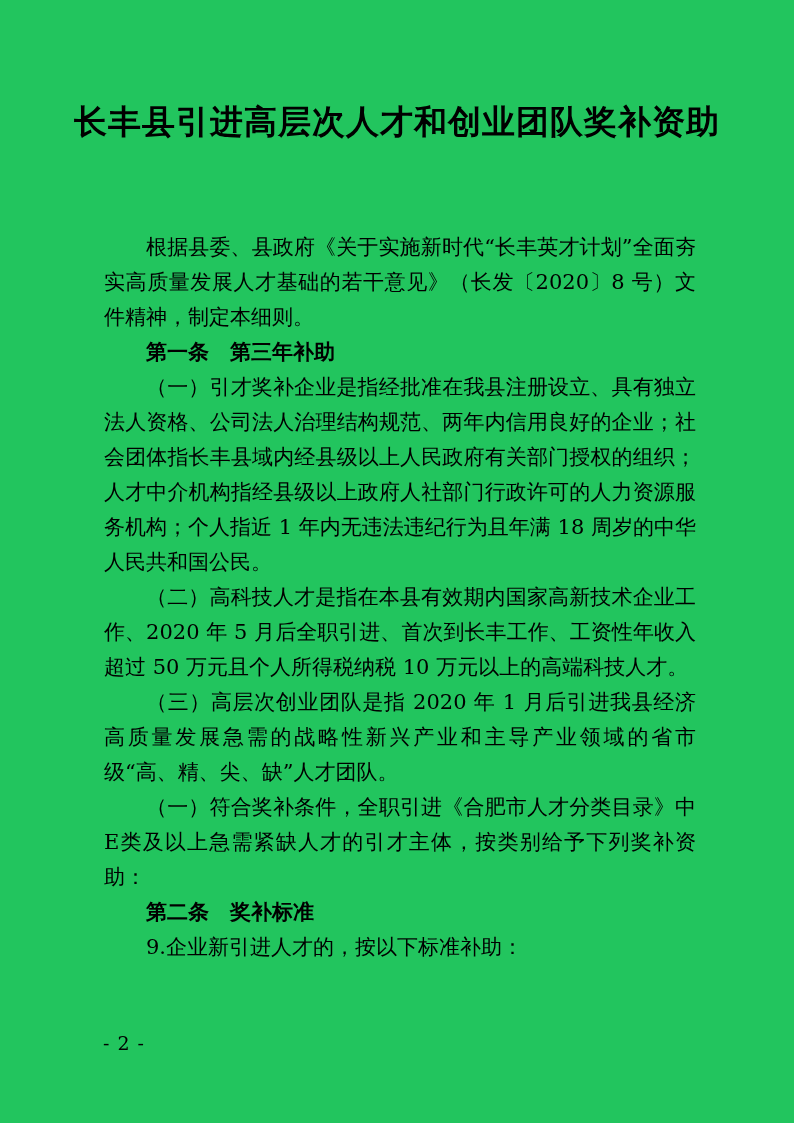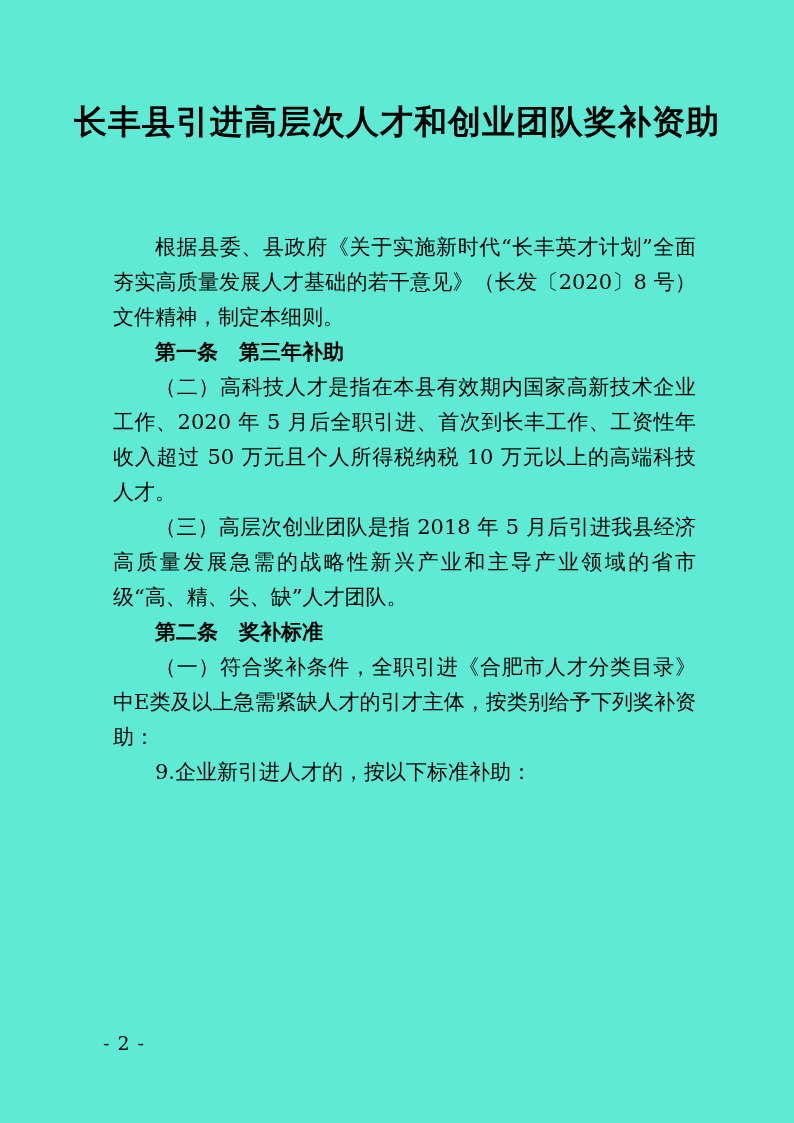--- a/index.html
+++ b/index.html
@@ -1,21 +1,21 @@
 <!DOCTYPE html>
 <html><head>
 <meta charset="utf-8">
 <style>
   * { margin: 0; padding: 0; box-sizing: border-box; }
   html, body { background: #ffffff; }
   .page {
     position: relative;
     width: 794px;
     height: 1123px;
-    background: #5eead4;
+    background: #22c55e;
     color: #000000;
     font-family: "DejaVu Serif", "Liberation Serif", serif;
     overflow: hidden;
   }
   .doc-title {
     position: absolute;
     top: 100px;
     left: 0;
     width: 794px;
     text-align: center;
@@ -29,21 +29,20 @@
     top: 230px;
     left: 104px;
     width: 592px;
     font-size: 21px;
     line-height: 35px;
   }
   .para {
     text-align: justify;
     text-indent: 2em;
     word-break: break-all;
-    margin-left: 9px;
   }
   .para.heading {
     font-weight: 700;
     font-family: "DejaVu Sans", "Liberation Sans", sans-serif;
     text-align: left;
   }
   .footer-page-number {
     position: absolute;
     left: 103px;
     top: 1031px;
@@ -57,22 +56,23 @@
 
 <div class="page">
 
   <div class="doc-title">
     <div>长丰县引进高层次人才和创业团队奖补资助</div>
   </div>
 
   <div class="doc-body">
     <p class="para">根据县委、县政府《关于实施新时代“长丰英才计划”全面夯实高质量发展人才基础的若干意见》（长发〔2020〕8 号）文件精神，制定本细则。</p>
     <p class="para heading">第一条　第三年补助</p>
+    <p class="para">（一）引才奖补企业是指经批准在我县注册设立、具有独立法人资格、公司法人治理结构规范、两年内信用良好的企业；社会团体指长丰县域内经县级以上人民政府有关部门授权的组织；人才中介机构指经县级以上政府人社部门行政许可的人力资源服务机构；个人指近 1 年内无违法违纪行为且年满 18 周岁的中华人民共和国公民。</p>
     <p class="para">（二）高科技人才是指在本县有效期内国家高新技术企业工作、2020 年 5 月后全职引进、首次到长丰工作、工资性年收入超过 50 万元且个人所得税纳税 10 万元以上的高端科技人才。</p>
-    <p class="para">（三）高层次创业团队是指 2018 年 5 月后引进我县经济高质量发展急需的战略性新兴产业和主导产业领域的省市级“高、精、尖、缺”人才团队。</p>
+    <p class="para">（三）高层次创业团队是指 2020 年 1 月后引进我县经济高质量发展急需的战略性新兴产业和主导产业领域的省市级“高、精、尖、缺”人才团队。</p>
+    <p class="para">（一）符合奖补条件，全职引进《合肥市人才分类目录》中E类及以上急需紧缺人才的引才主体，按类别给予下列奖补资助：</p>
     <p class="para heading">第二条　奖补标准</p>
-    <p class="para">（一）符合奖补条件，全职引进《合肥市人才分类目录》中E类及以上急需紧缺人才的引才主体，按类别给予下列奖补资助：</p>
     <p class="para">9.企业新引进人才的，按以下标准补助：</p>
   </div>
 
   <div class="footer-page-number">- 2 -</div>
 
 </div>
 
 </body></html>

